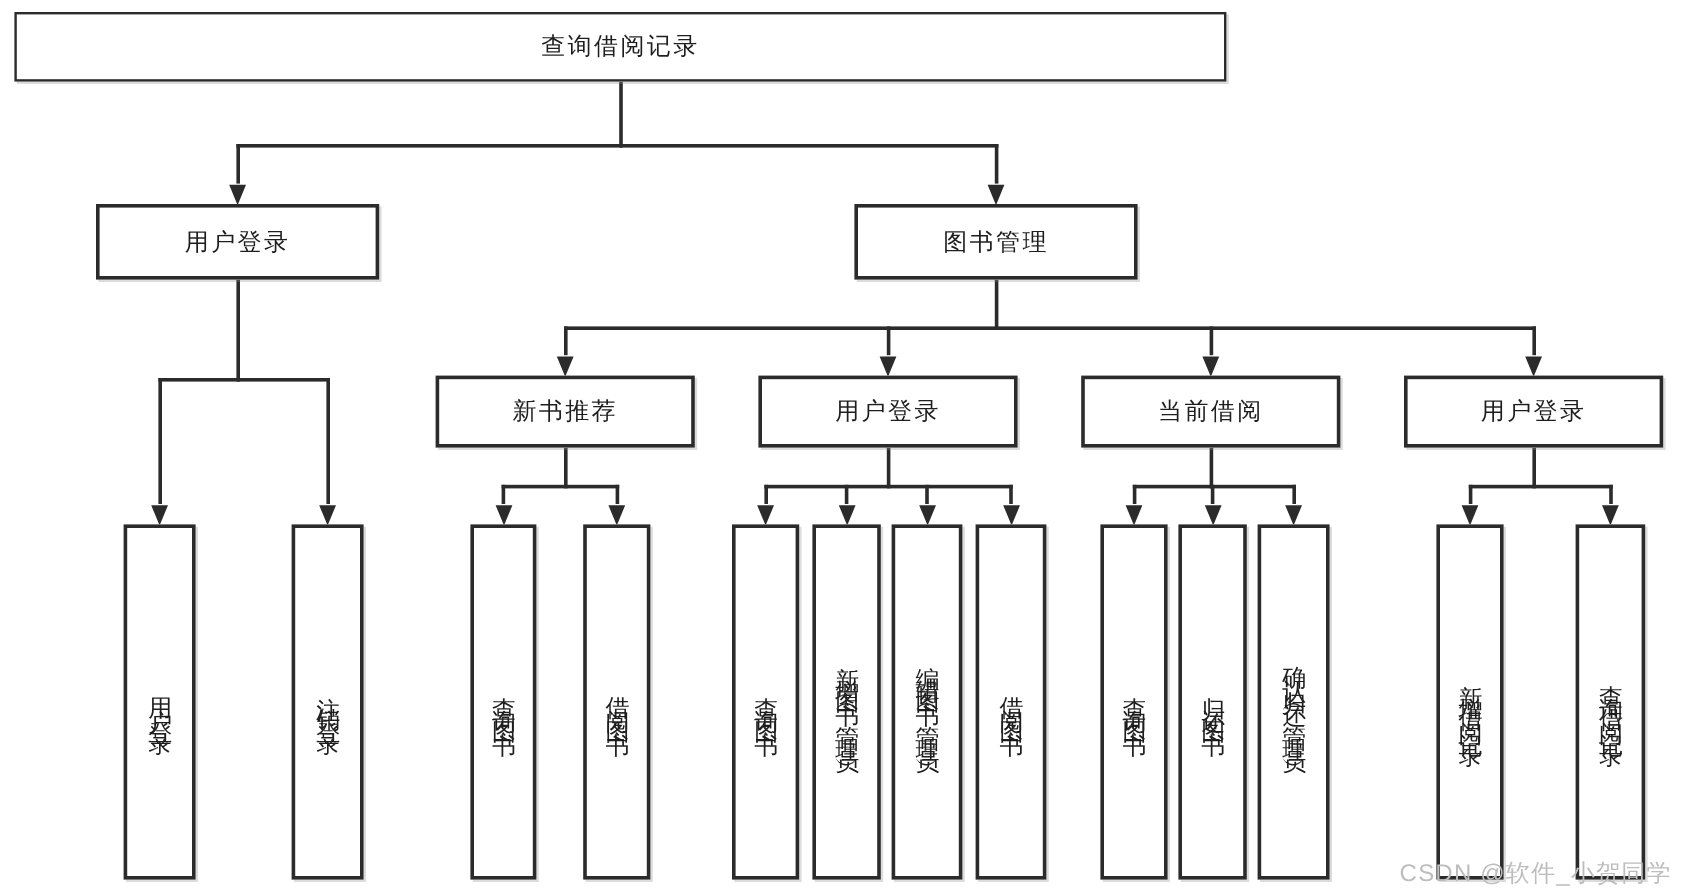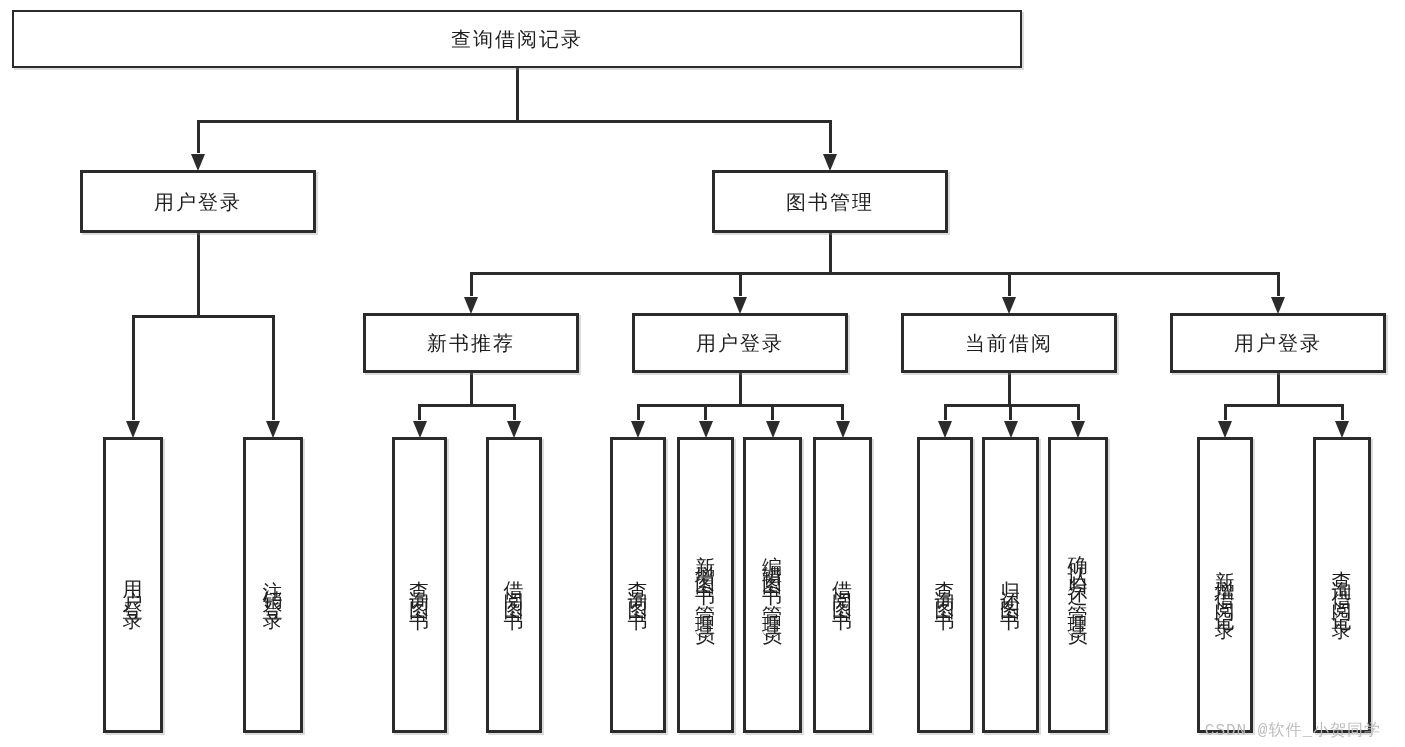--- a/index.html
+++ b/index.html
@@ -45,28 +45,27 @@
   .seg { position: absolute; background: var(--line); }
   .arrow {
     position: absolute;
     width: 0; height: 0;
     border-left: 7px solid transparent;
     border-right: 7px solid transparent;
     border-top: 17px solid var(--line);
   }
   .watermark {
     position: absolute;
-    right: 24px;
+    right: 12px;
     bottom: 6px;
-    font-size: 16px;
+    font-size: 20px;
     color: var(--wm);
     letter-spacing: 1px;
     z-index: 5;
     white-space: nowrap;
-    font-family: Liberation Mono, monospace;
   }
 </style>
 </head>
 <body>
 
 <div class="canvas">
   <div class="layer" id="connector-layer">
       <div class="seg" style="left: 515.5px; top: 68px; width: 3px; height: 55px;"></div>
       <div class="seg" style="left: 196.5px; top: 120px; width: 635px; height: 3px;"></div>
       <div class="seg" style="left: 196.5px; top: 120px; width: 3px; height: 33px;"></div>

